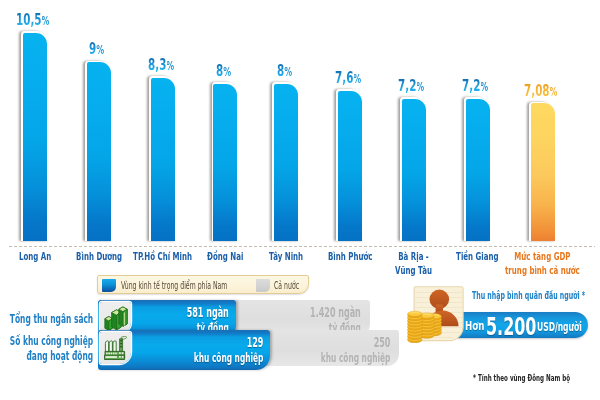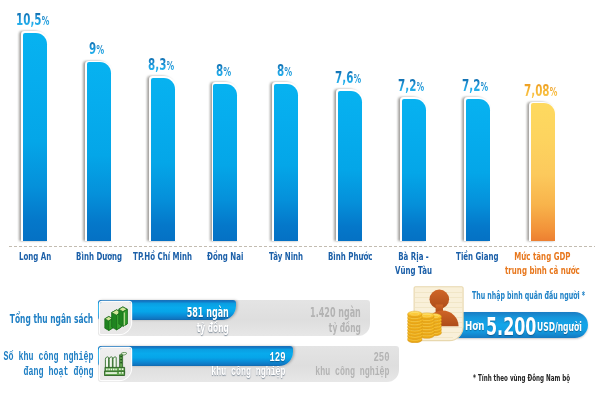--- a/index.html
+++ b/index.html
@@ -52,21 +52,21 @@
   .lg-tx.t2{left:175.8px;}
 
   
   .srow{position:absolute;left:0;width:600px;height:38px;}
   .s-label{position:absolute;right:0;text-align:right;font-weight:bold;font-size:13px;
            line-height:15px;color:#1f7fc4;white-space:nowrap;
            transform:scaleX(.64);transform-origin:right top;}
   .s-track{position:absolute;height:36px;border-radius:3px;}
   .s-gray{background:linear-gradient(180deg,#e4e4e4 0%,#dedede 55%,#e7e7e7 100%);
           border-radius:3px 3px 12px 3px;}
-  .s-blue{position:absolute;top:0;height:20px;
+  .s-blue{position:absolute;top:0;height:40px;
           background:linear-gradient(180deg,#1a6fb5 0%,#1277c4 7%,#0a9fe2 18%,#08aaec 38%,#06a5e9 58%,#0b8bd6 78%,#0f77c2 93%,#1167ad 100%);
           border-radius:3px 3px 14px 3px;box-shadow:1.5px 0 2.5px rgba(0,0,0,.25);}
   .s-icon{position:absolute;left:1.8px;top:2.4px;width:31.6px;height:31.4px;
           background:linear-gradient(180deg,#efeeee 0%,#e8e7e7 100%);
           border-radius:2px 2px 12px 2px;display:flex;align-items:center;justify-content:center;
           box-shadow:0 0 0 1.2px #fdfdfd;}
   .s-val{position:absolute;right:7px;top:3.6px;text-align:right;line-height:15px;white-space:nowrap;
          transform:scaleX(.66);transform-origin:right top;}
   .s-val .n{font-weight:bold;font-size:13.5px;color:#ffffff;text-shadow:0 1px 1.4px rgba(0,30,60,.45);}
   .s-val .u{font-weight:bold;font-size:12.5px;color:#ffffff;text-shadow:0 1px 1.4px rgba(0,30,60,.45);display:block;}
@@ -167,20 +167,26 @@
       </div>
       <div class="cat" style="left: 456.24px; top: 250px; width: 60px;">
         <div>Tiền Giang</div>
       </div>
       <div class="cat orange" style="left: 505.22px; top: 250px; width: 105px;">
         <div>Mức tăng GDP</div>
         <div>trung bình cả nước</div>
       </div>
     </div>
 
+  <div id="legend">
+    <span class="lg-sw blue"></span>
+    <span class="lg-tx t1">Vùng kinh tế trọng điểm phía Nam</span>
+    <span class="lg-sw gray"></span>
+    <span class="lg-tx t2">Cả nước</span>
+  </div>
 
   <div id="rows">
       <div class="srow" style="top: 300px;">
         <div class="s-label" style="right: 507px; top: 11px;">
           <div>Tổng thu ngân sách</div>
         </div>
         <div class="s-track s-gray" style="left: 98px; top: 0px; width: 272px;">
           <div class="g-val"><span class="n">1.420 ngàn</span><span class="u">tỷ đồng</span></div>
         </div>
         <div class="s-blue" style="left: 98px; width: 138px;">
@@ -201,29 +207,29 @@
      <path d="M19 5.7 L23.2 3.3 L23.2 17.9 L19 20.3 Z" fill="#36a02f"></path>
    </g>
    <g fill="none" stroke="#d8e8ad" stroke-width="1.1" opacity=".9">
      <path d="M20.3 6.4 L20.3 19.6"></path>
    </g>
             </svg>
           </div>
           <div class="s-val"><span class="n">581 ngàn</span><span class="u">tỷ đồng</span></div>
         </div>
       </div>
-      <div class="srow" style="top: 346px; font-family: Liberation Mono, monospace;">
+      <div class="srow" style="top: 330px;">
         <div class="s-label" style="right: 507px; top: 3px;">
           <div>Số khu công nghiệp</div>
           <div>đang hoạt động</div>
         </div>
         <div class="s-track s-gray" style="left: 98px; top: 0px; width: 301px;">
           <div class="g-val"><span class="n">250</span><span class="u">khu công nghiệp</span></div>
         </div>
-        <div class="s-blue" style="left: 98px; width: 172px; padding-left: 23px;">
+        <div class="s-blue" style="left: 98px; width: 172px;">
           <div class="s-icon">
             <svg viewBox="0 0 23 24" width="23" height="24">
    <g>
      <path d="M17.4 1.2 c1.9 -1.0 4.6 -0.9 5.2 -0.2 c0.5 0.8 -1.3 2.0 -3.4 2.1 c-1.5 0.1 -2.6 -0.6 -1.8 -1.9 z" fill="#e9f3e0" stroke="#3e7a34" stroke-width="0.75"></path>
    </g>
    <g>
      <path d="M15.6 2.8 h3.0 v14.6 h-3.0 z" fill="#63a650" stroke="#2b6124" stroke-width="0.8"></path>
      <circle cx="17.1" cy="4.6" r="0.85" fill="#184d16"></circle>
      <circle cx="17.1" cy="7.6" r="0.85" fill="#184d16"></circle>
      <circle cx="17.1" cy="10.6" r="0.85" fill="#184d16"></circle>

